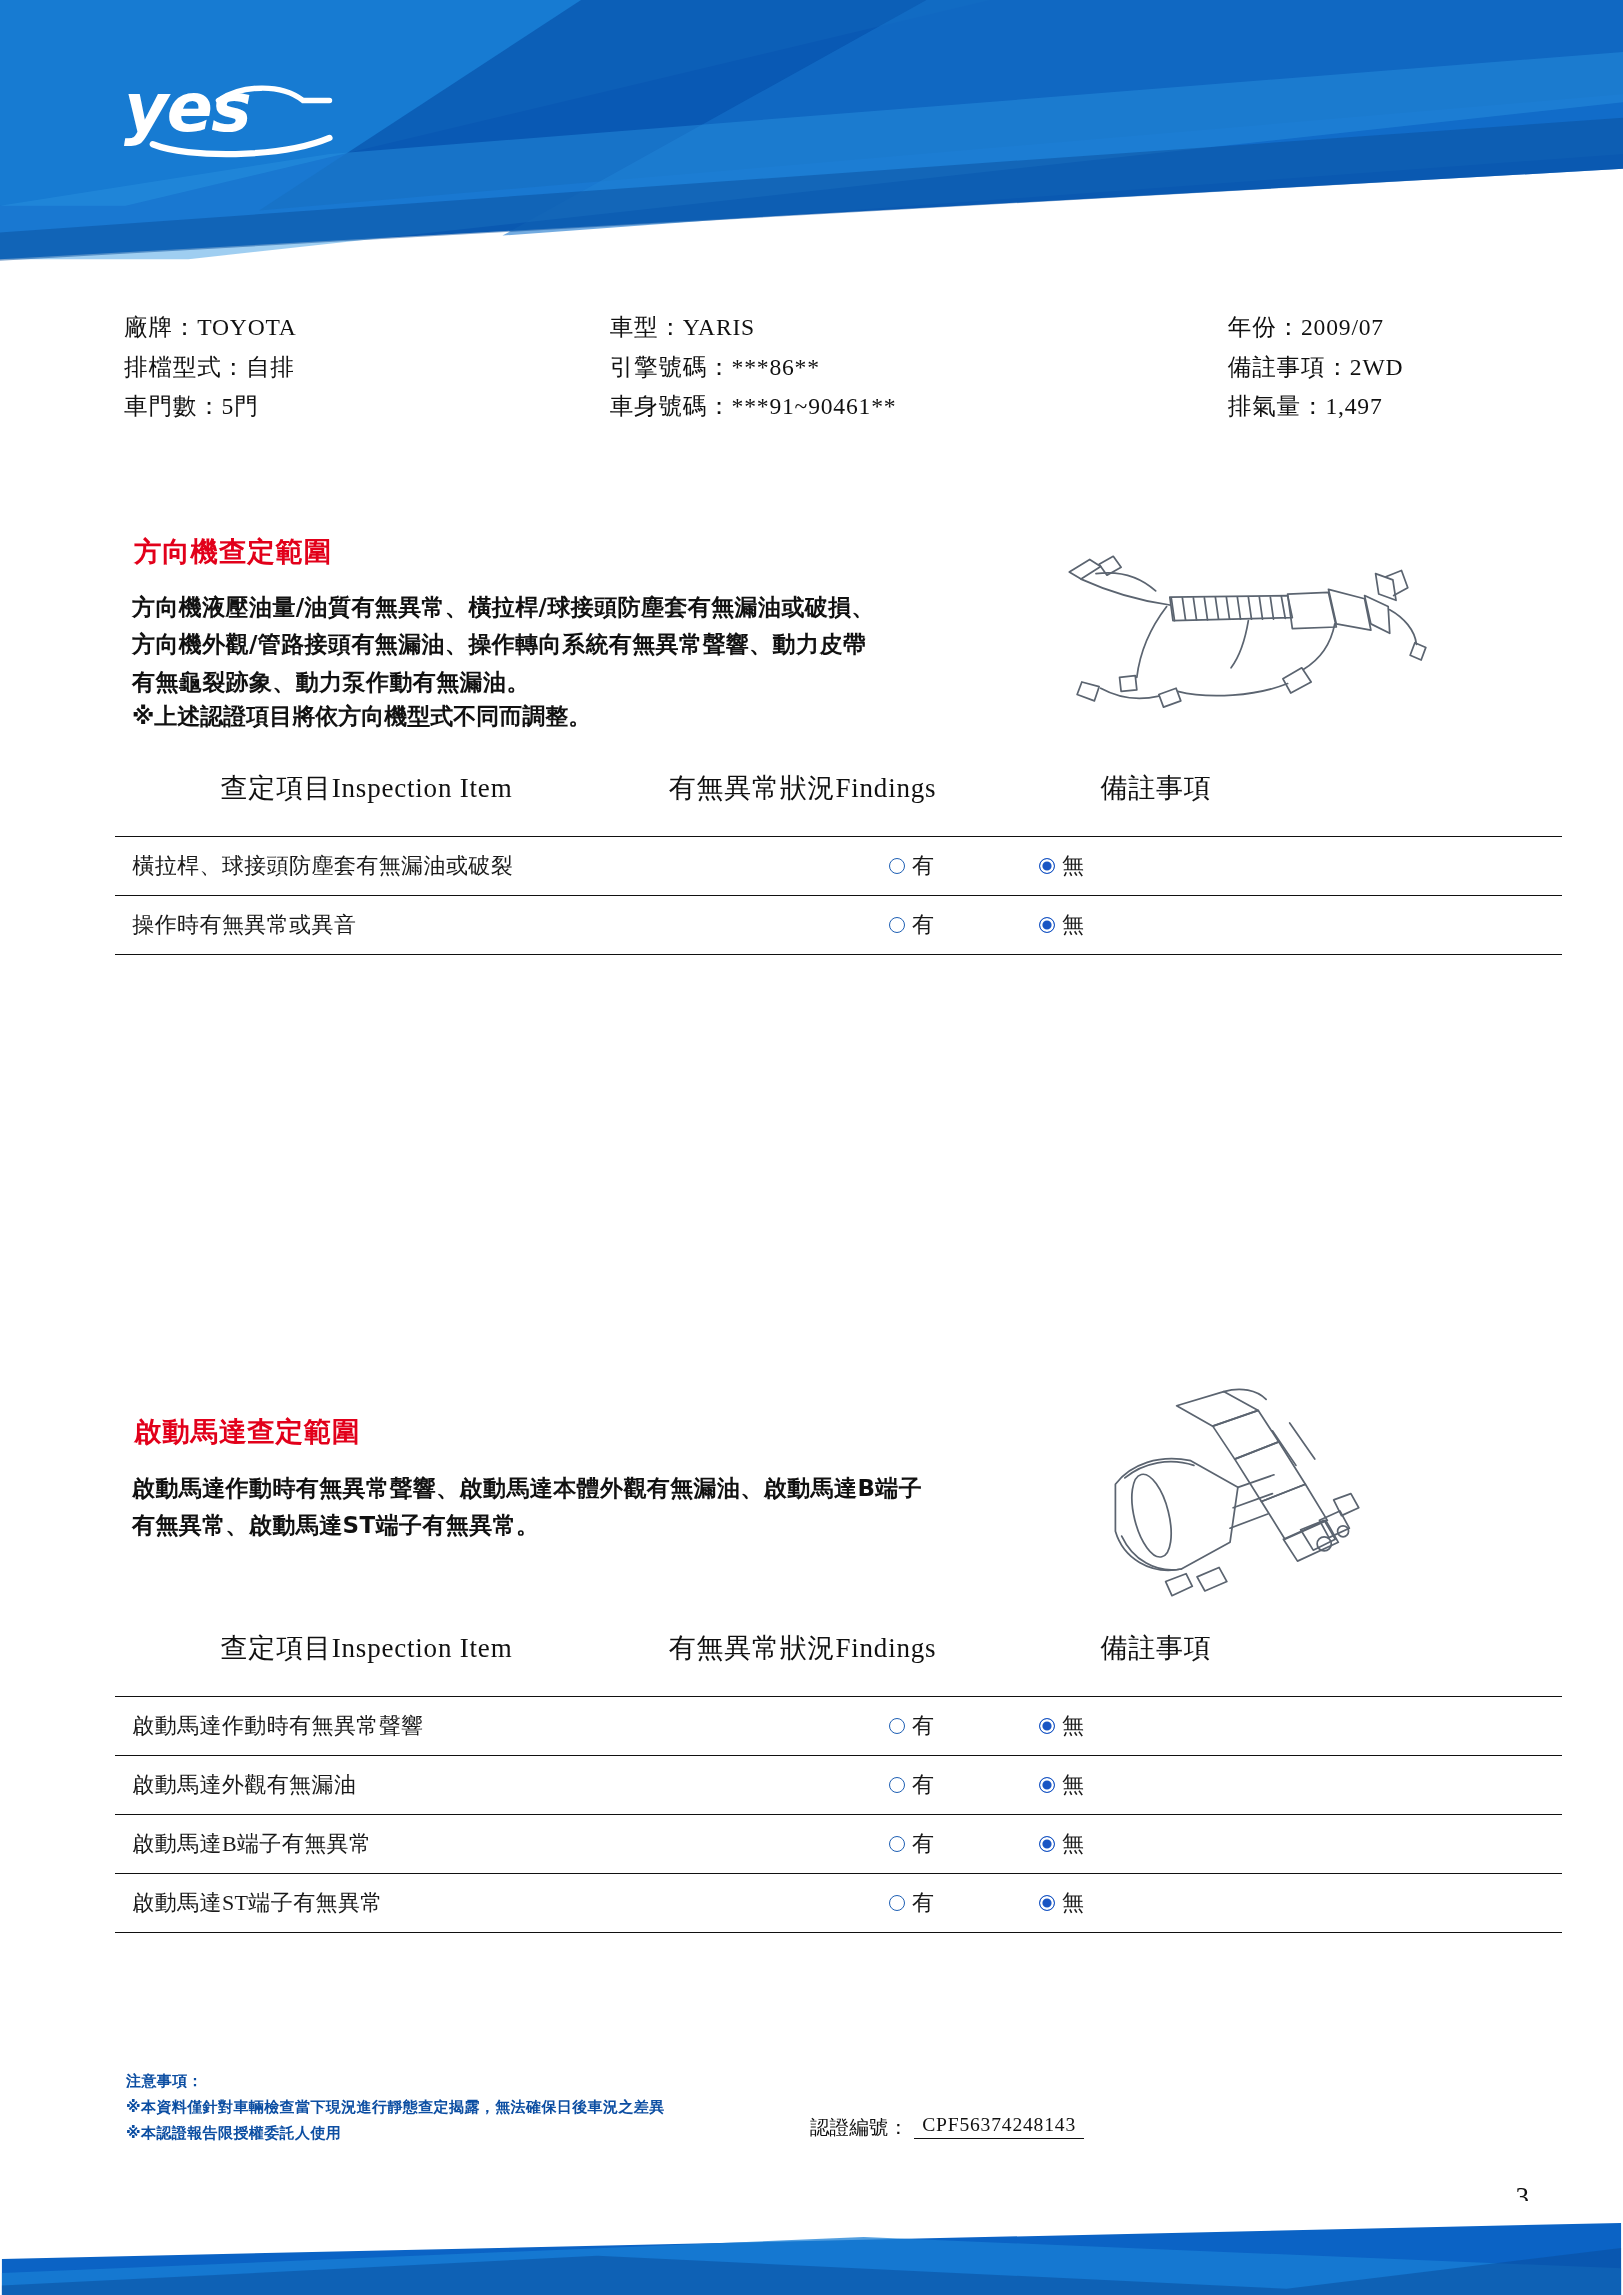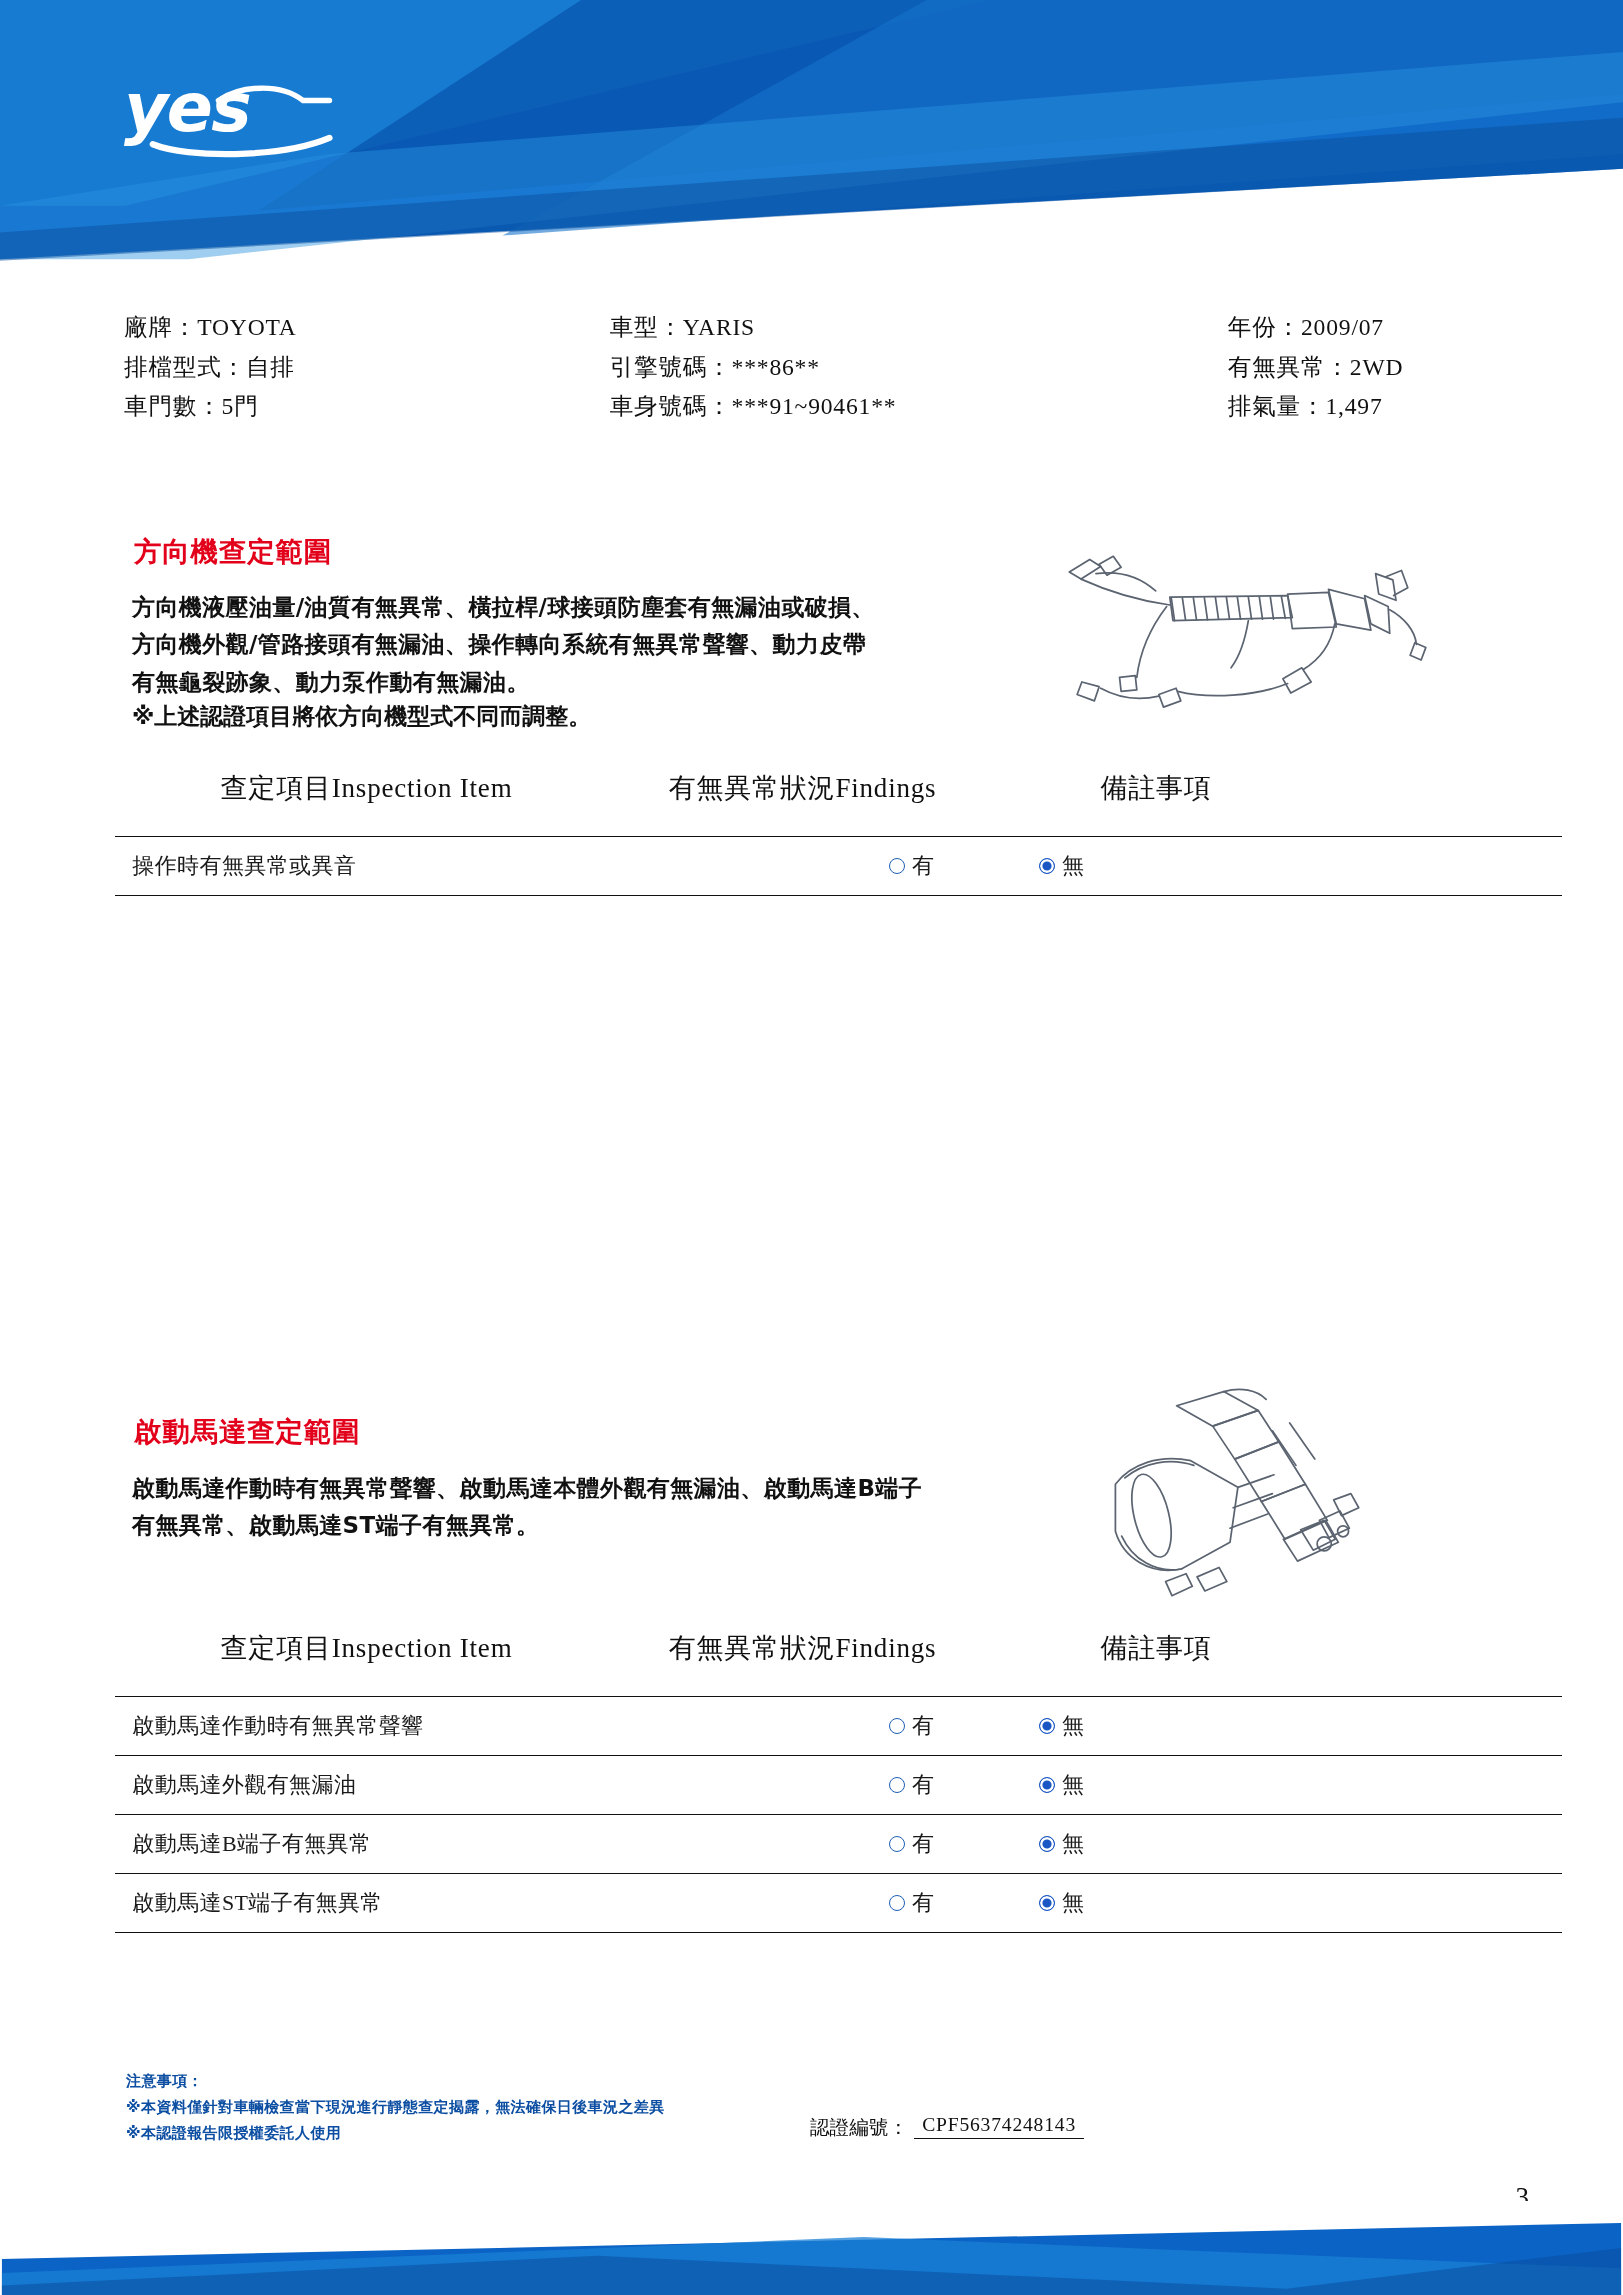--- a/index.html
+++ b/index.html
@@ -242,21 +242,21 @@
 
   <div class="vehicle-info">
     <div class="vi-row">
       <div class="vi-c1">廠牌：TOYOTA</div>
       <div class="vi-c2">車型：YARIS</div>
       <div class="vi-c3">年份：2009/07</div>
     </div>
     <div class="vi-row">
       <div class="vi-c1">排檔型式：自排</div>
       <div class="vi-c2">引擎號碼：***86**</div>
-      <div class="vi-c3">有無異常：2WD</div>
+      <div class="vi-c3">備註事項：2WD</div>
     </div>
     <div class="vi-row">
       <div class="vi-c1">車門數：5門</div>
       <div class="vi-c2">車身號碼：***91~90461**</div>
       <div class="vi-c3">排氣量：1,497</div>
     </div>
   </div>
 
   <div class="art" style="left:134px; top:534px;">
     <div class="section-title">方向機查定範圍</div>
@@ -300,20 +300,36 @@
 
   <div class="art" style="left:115px; top:770px; width:1398px;">
     <div class="tbl-head">
       <div class="th-item">查定項目Inspection Item</div>
       <div class="th-find">有無異常狀況Findings</div>
       <div class="th-remark">備註事項</div>
     </div>
 
     <table class="insp" style="margin-top:30px;">
       <tbody>
+          <tr>
+        <td class="c-item">橫拉桿、球接頭防塵套有無漏油或破裂</td>
+        <td class="c-find">
+          <div class="findings">
+            <span class="opt">
+              <span class="radio"></span>
+              <span>有</span>
+            </span>
+            <span class="opt">
+              <span class="radio filled"></span>
+              <span>無</span>
+            </span>
+          </div>
+        </td>
+        <td class="c-remark"></td>
+      </tr>
       <tr>
         <td class="c-item">操作時有無異常或異音</td>
         <td class="c-find">
           <div class="findings">
             <span class="opt">
               <span class="radio"></span>
               <span>有</span>
             </span>
             <span class="opt">
               <span class="radio filled"></span>

